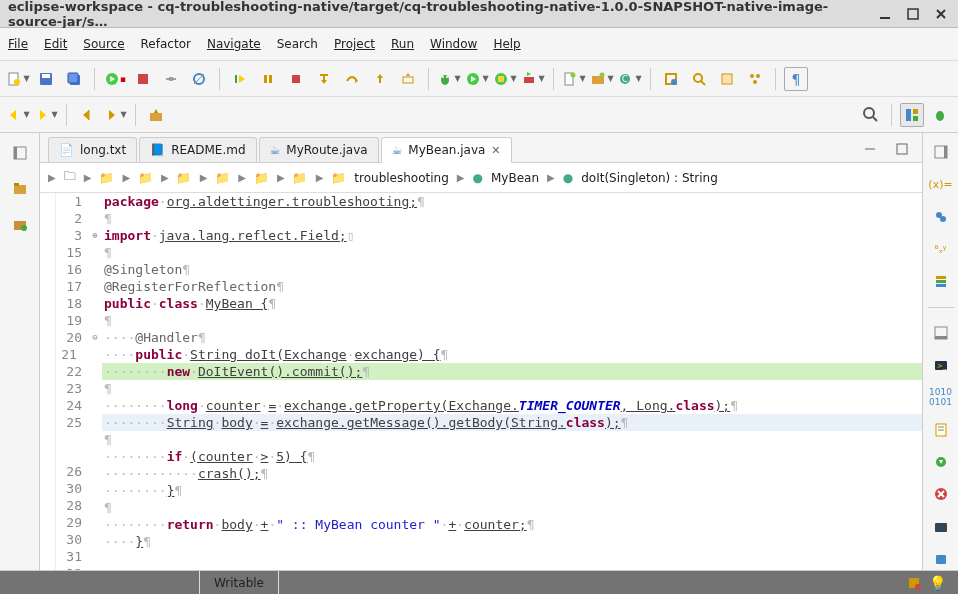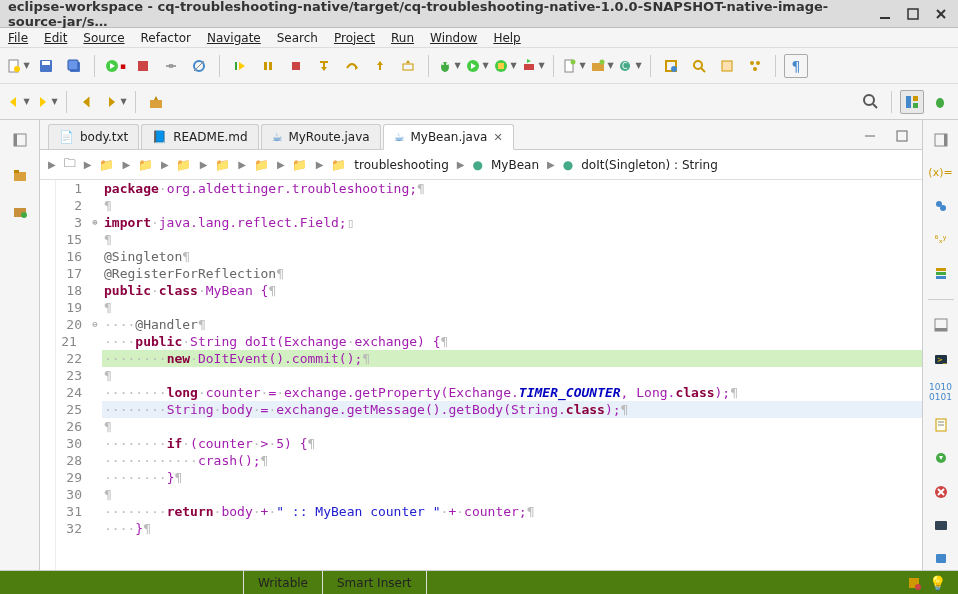--- a/index.html
+++ b/index.html
@@ -1,20 +1,20 @@
 <!DOCTYPE html>
 <html><head>
 <meta charset="utf-8">
 <style>
   * { box-sizing: border-box; margin: 0; padding: 0; }
   body { font-family: "DejaVu Sans", sans-serif; font-size: 12px; background: #f0f0f0; color: #222; width: 958px; height: 594px; overflow: hidden; display: flex; flex-direction: column; }
   .titlebar { background: #dcdcdc; height: 28px; display: flex; align-items: center; padding: 0 8px; border-bottom: 1px solid #bbb; }
   .titlebar .title { flex: 1; font-weight: bold; font-size: 13px; color: #333; }
   .winbtn { width: 18px; height: 18px; margin-left: 10px; display: flex; align-items: center; justify-content: center; cursor: pointer; }
-  .menubar { background: #f5f5f5; height: 20px; display: flex; align-items: center; padding: 0 8px; gap: 16px; border-bottom: 1px solid #ddd; }
+  .menubar { background: #f5f5f5; height: 33px; display: flex; align-items: center; padding: 0 8px; gap: 16px; border-bottom: 1px solid #ddd; }
   .menu-item { cursor: pointer; }
   .menu-item .ul { text-decoration: underline; }
   .toolbar { background: #f5f5f5; height: 36px; display: flex; align-items: center; padding: 0 6px; gap: 4px; border-bottom: 1px solid #ddd; }
   .toolbar2 { background: #f5f5f5; height: 36px; display: flex; align-items: center; padding: 0 6px; gap: 4px; border-bottom: 1px solid #ccc; }
   .tbtn { width: 24px; height: 24px; display: flex; align-items: center; justify-content: center; cursor: pointer; border-radius: 2px; }
   .tsep { width: 1px; height: 22px; background: #ccc; margin: 0 4px; }
   .dropdown-arrow { font-size: 8px; color: #666; margin-left: 1px; }
   .main { flex: 1; display: flex; overflow: hidden; }
   .left-gutter { width: 40px; background: #f5f5f5; border-right: 1px solid #ccc; display: flex; flex-direction: column; align-items: center; padding-top: 8px; gap: 12px; }
   .right-gutter { width: 36px; background: #f5f5f5; border-left: 1px solid #ccc; display: flex; flex-direction: column; align-items: center; padding-top: 8px; gap: 10px; }
@@ -29,27 +29,27 @@
   .folder-icon { color: #d9a03c; }
   .code-area { flex: 1; display: flex; overflow: hidden; font-family: "DejaVu Sans Mono", monospace; font-size: 13px; background: #fff; }
   .ann-gutter { width: 16px; background: #fff; border-right: 1px solid #eee; }
   .line-numbers { width: 32px; text-align: right; padding-right: 6px; color: #888; background: #fff; line-height: 17px; }
   .fold-gutter { width: 14px; background: #fff; line-height: 17px; text-align: center; color: #888; }
   .code { flex: 1; line-height: 17px; white-space: pre; position: relative; }
   .code-line { height: 17px; padding-left: 2px; }
   .hl-green { background: #d2f0c2; }
   .hl-blue { background: #e8f0fa; }
   .kw { color: #8b0040; font-weight: bold; }
-  .typ { color: #a21caf; }
+  .typ { color: #404040; text-decoration: underline; }
   .str { color: #2020d0; }
   .const { color: #0000c0; font-style: italic; font-weight: bold; }
   .ann { color: #666; }
   .ws { color: #bbb; }
   .para { color: #bbb; }
-  .statusbar { height: 24px; background: #4d7c0f; border-top: 1px solid #ccc; display: flex; align-items: flex-start; padding-left: 44px; }
+  .statusbar { height: 24px; background: #737373; border-top: 1px solid #ccc; display: flex; align-items: flex-start; }
   .status-cell { padding: 0 14px; border-right: 1px solid #ddd; height: 100%; display: flex; align-items: center; }
   .right-gutter-divider { width: 26px; height: 1px; background: #ccc; margin: 4px 0; }
   svg { display: block; }
 </style>
 </head>
 <body>
 
 <div class="titlebar">
   <div class="title">eclipse-workspace - cq-troubleshooting-native/target/cq-troubleshooting-native-1.0.0-SNAPSHOT-native-image-source-jar/s…</div>
   <div class="winbtn">
@@ -326,21 +326,21 @@
           <rect x="2" y="4" width="12" height="9" fill="#c9903c"></rect>
           <circle cx="12" cy="11" r="3" fill="#4a4"></circle>
         </svg>
       </div>
   </div>
 
   <div class="editor-area">
     <div class="tabs">
       <div class="tab">
           <span>📄</span>
-          <span>body.txt</span>
+          <span>long.txt</span>
         </div>
       <div class="tab">
           <span style="color:#48c">📘</span>
           <span>README.md</span>
         </div>
       <div class="tab">
           <span style="color:#48c">☕</span>
           <span>MyRoute.java</span>
         </div>
       <div class="tab active">
@@ -398,21 +398,21 @@
           <div style="height: 17px;">16</div>
           <div style="height: 17px;">17</div>
           <div style="height: 17px;">18</div>
           <div style="height: 17px;">19</div>
           <div style="height: 17px;">20</div>
           <div style="height: 17px; text-align: center;">21</div>
           <div style="height: 17px;">22</div>
           <div style="height: 17px;">23</div>
           <div style="height: 17px;">24</div>
           <div style="height: 17px;">25</div>
-          <div style="height: 17px;">26</div>
+          <div style="height: 17px; margin-top: 32px;">26</div>
           <div style="height: 17px;">30</div>
           <div style="height: 17px;">28</div>
           <div style="height: 17px;">29</div>
           <div style="height: 17px;">30</div>
           <div style="height: 17px;">31</div>
           <div style="height: 17px;">32</div>
         </div>
       <div class="fold-gutter" id="fold-gutter">
           <div style="height: 17px; font-size: 9px;"></div>
           <div style="height: 17px; font-size: 9px;"></div>
@@ -511,21 +511,20 @@
         <svg width="14" height="14">
           <rect x="2" y="3" width="10" height="9" fill="#48c" rx="1"></rect>
         </svg>
       </div>
   </div>
 </div>
 
 <div class="statusbar">
   <div class="status-cell" style="width:200px"></div>
   <div class="status-cell">Writable</div>
-  <div class="status-cell">Smart Insert</div>
   <div style="flex:1"></div>
   <div class="tbtn">
       <svg width="14" height="14">
         <rect x="2" y="2" width="10" height="10" fill="#c90"></rect>
         <circle cx="11" cy="11" r="3" fill="#c44"></circle>
       </svg>
     </div>
   <div class="tbtn" style="margin-right:8px">
       <span style="color:#fc0;font-size:14px">💡</span>
     </div>

